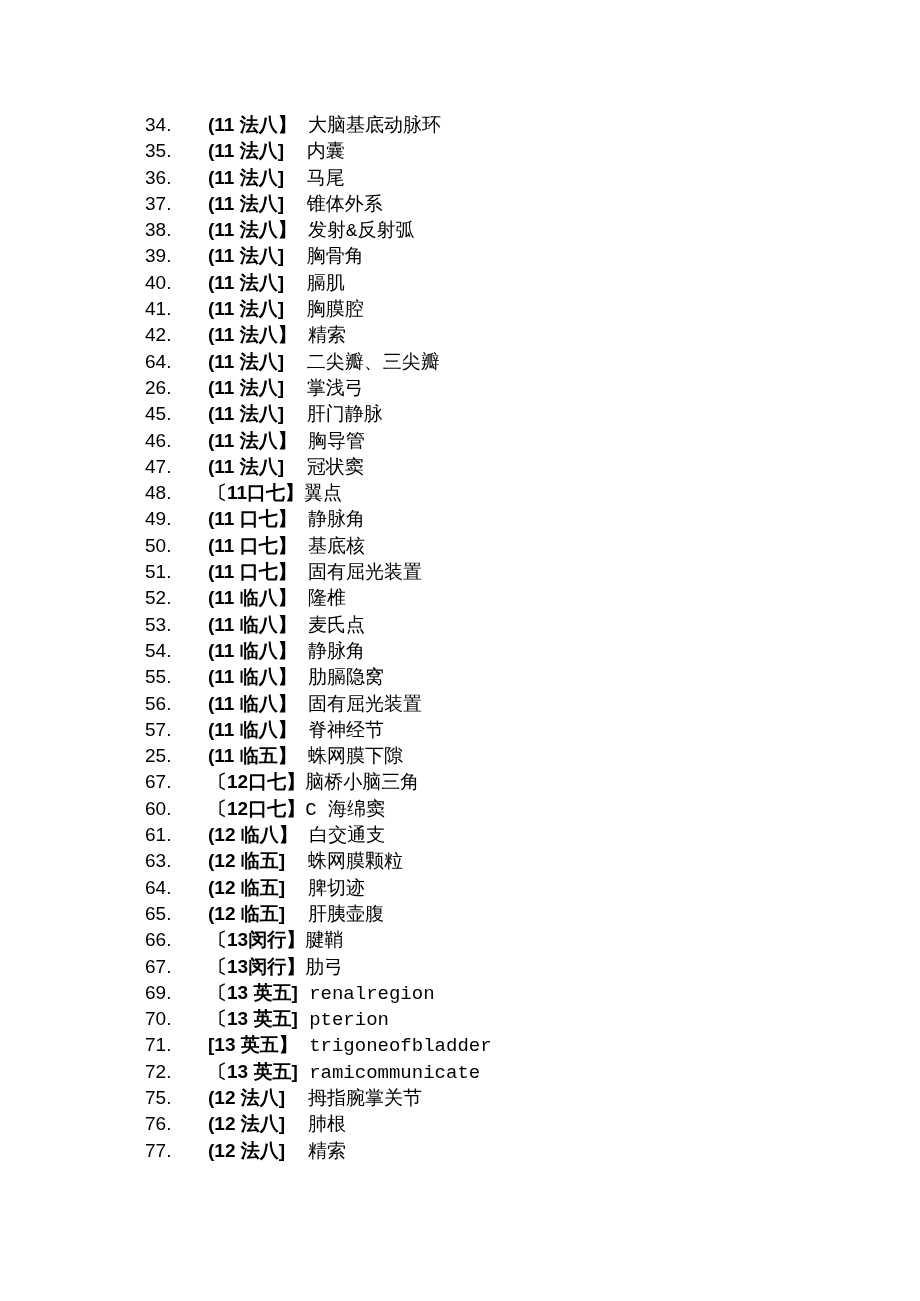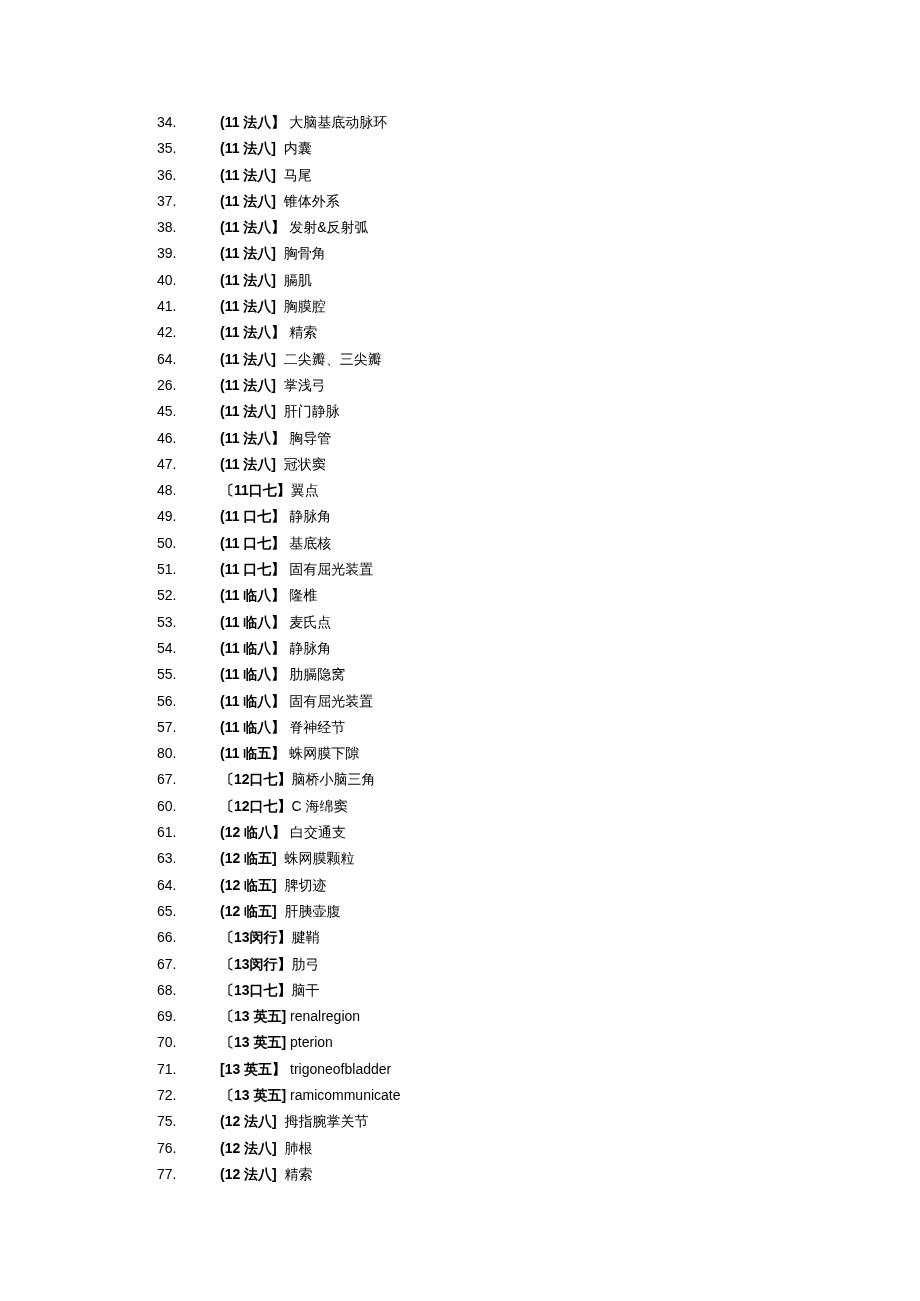--- a/index.html
+++ b/index.html
@@ -12,37 +12,37 @@
       overflow: hidden;
     }
     .content {
       padding-top: 115px;
       padding-left: 145px;
     }
     .row {
       display: flex;
       align-items: baseline;
       height: 26.3px;
-      font-size: 14px;
+      font-size: 19px;
       color: #000;
-      margin-left: 12px;
     }
     .num {
       width: 63px;
       text-align: left;
       line-height: 1;
     }
     .tag {
       white-space: pre;
       line-height: 1;
       font-weight: bold;
     }
     .desc {
       line-height: 1;
       white-space: pre;
+      font-family: Liberation Mono, monospace;
     }
   </style>
 </head>
 <body>
 
 <div class="content" id="list-container">
     <div class="row">
       <span class="num">34.</span>
       <span class="tag">(11 法八】</span>
       <span class="desc"> 大脑基底动脉环</span>
@@ -156,21 +156,21 @@
       <span class="num">56.</span>
       <span class="tag">(11 临八】</span>
       <span class="desc"> 固有屈光装置</span>
     </div>
     <div class="row">
       <span class="num">57.</span>
       <span class="tag">(11 临八】</span>
       <span class="desc"> 脊神经节</span>
     </div>
     <div class="row">
-      <span class="num">80.</span>
+      <span class="num">25.</span>
       <span class="tag">(11 临五】</span>
       <span class="desc"> 蛛网膜下隙</span>
     </div>
     <div class="row">
       <span class="num">67.</span>
       <span class="tag">〔12口七】</span>
       <span class="desc">脑桥小脑三角</span>
     </div>
     <div class="row">
       <span class="num">60.</span>
@@ -201,25 +201,20 @@
       <span class="num">66.</span>
       <span class="tag">〔13闵行】</span>
       <span class="desc">腱鞘</span>
     </div>
     <div class="row">
       <span class="num">67.</span>
       <span class="tag">〔13闵行】</span>
       <span class="desc">肋弓</span>
     </div>
     <div class="row">
-      <span class="num">68.</span>
-      <span class="tag">〔13口七】</span>
-      <span class="desc">脑干</span>
-    </div>
-    <div class="row">
       <span class="num">69.</span>
       <span class="tag">〔13 英五]</span>
       <span class="desc"> renalregion</span>
     </div>
     <div class="row">
       <span class="num">70.</span>
       <span class="tag">〔13 英五]</span>
       <span class="desc"> pterion</span>
     </div>
     <div class="row">

